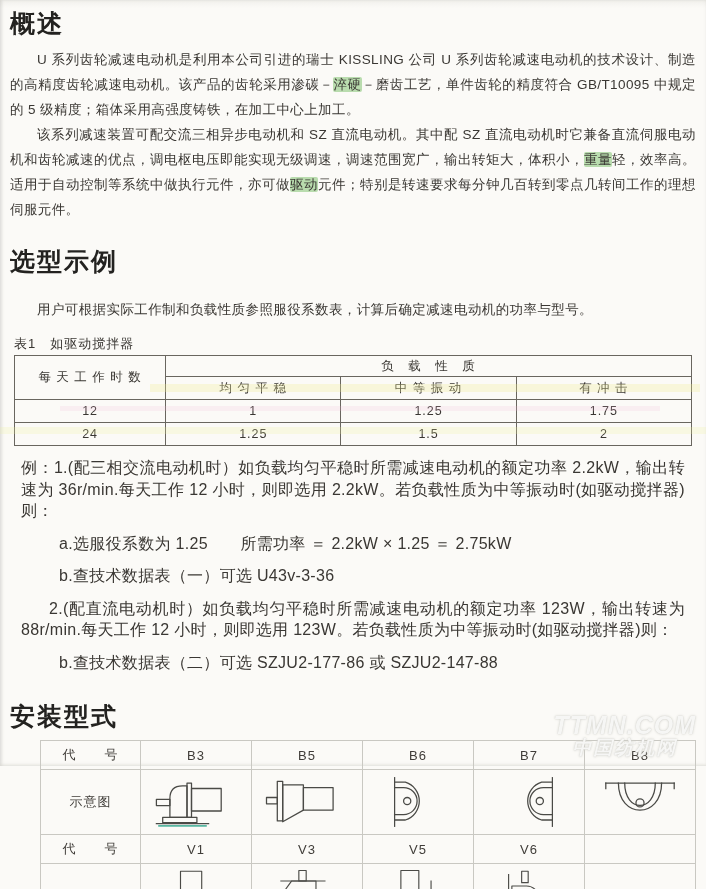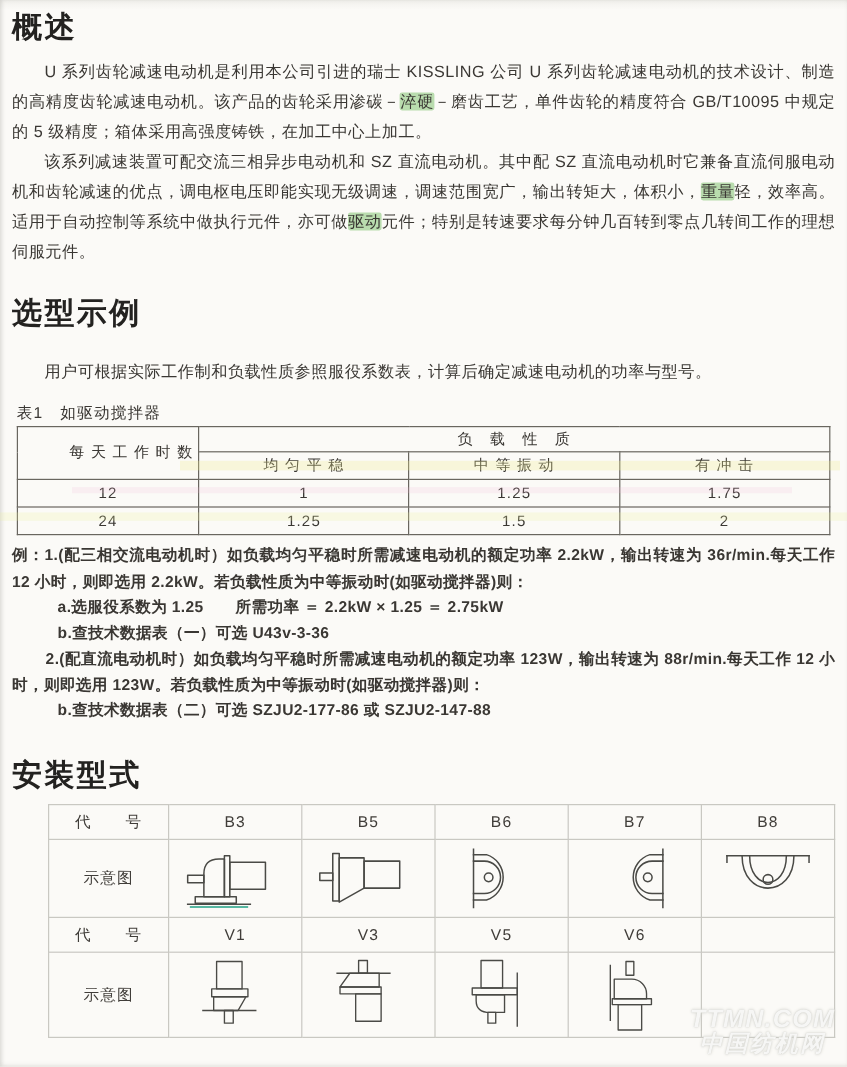--- a/index.html
+++ b/index.html
@@ -2,21 +2,21 @@
 <html><head>
 <meta charset="utf-8">
 <style>
   html,body{margin:0;padding:0;}
   body{
     width:706px;height:889px;overflow:hidden;
     font-family:"Liberation Sans","DejaVu Sans",sans-serif;
     background:#fbfaf7;
   }
   .page{
-    position:relative;width:706px;height:889px;box-sizing:border-box;
+    position:relative;width:706px;height:766px;box-sizing:border-box;
     padding:6px 10px 0 10px;
     background:linear-gradient(180deg,#f1f0ec 0px,#fbfaf7 8px,#fbfaf7 100%);
     box-shadow:inset 2px 0 3px rgba(120,120,115,.18), inset 0 -2px 3px rgba(160,160,150,.12);
     color:#35322e;
   }
   h1.sec{
     font-size:25px;font-weight:700;color:#232220;letter-spacing:2px;
     margin:0;line-height:31px;
   }
   h1.sec.first{margin-top:2px;}
@@ -30,26 +30,26 @@
   p.intro{margin-top:20px;}
   .hl{background:#b9dcae;border-radius:2px;}
   .tbl-caption{font-size:13px;margin:13px 0 2px 4px;color:#3a3733;letter-spacing:1px;}
   table.svc{
     border-collapse:collapse;table-layout:fixed;width:678px;margin-left:4px;
   }
   table.svc td{
     border:1px solid #69665f;text-align:center;vertical-align:middle;
     font-size:12.5px;color:#3a3733;padding:1px 4px;height:20px;letter-spacing:1px;
   }
-  table.svc td.hours{width:21%;text-align:right;}
+  table.svc td.hours{width:21%;}
   table.svc tr.loadhdr td{height:18px;}
   .examples{margin-top:6px;}
   .examples p{
-    font-size:13px;line-height:21.5px;margin:0;color:#3a3733;
-    letter-spacing:.3px;text-align:justify;font-weight:bold;
+    font-size:16px;line-height:21.5px;margin:11px;color:#3a3733;
+    letter-spacing:.3px;text-align:justify;
   }
   .examples p.sub{padding-left:38px;}
   .examples p.cont{text-indent:28px;}
   table.mount{
     border-collapse:collapse;table-layout:fixed;width:656px;margin:8px 0 0 30px;
   }
   table.mount td{
     border:1px solid #c9c8c2;text-align:center;vertical-align:middle;
     font-size:13px;color:#403d39;letter-spacing:1px;
   }
@@ -59,21 +59,21 @@
   table.mount tr.drow2 td{height:68px;}
   table.mount svg{display:block;margin:0 auto;}
   .dg{stroke:#4a4a46;stroke-width:1.4;fill:none;stroke-linejoin:round;stroke-linecap:square;}
   .dg-green{stroke:#2ea68b;stroke-width:2;fill:none;opacity:.8;}
   .watermark{
     position:absolute;right:10px;bottom:8px;text-align:center;
     font-style:italic;font-weight:700;color:rgba(250,250,248,.92);
     text-shadow:0 0 1px #c9c9c3,0 0 3px #d6d6d0;
     line-height:1.05;pointer-events:none;
   }
-  .watermark .w1{font-size:21px;letter-spacing:1px;}
+  .watermark .w1{font-size:25px;letter-spacing:1px;}
   .watermark .w2{font-size:19px;letter-spacing:2px;}
   .streak{position:absolute;pointer-events:none;}
   .streak.s1{left:150px;top:384px;width:550px;height:8px;background:#f1ec8e;opacity:.28;}
   .streak.s2{left:0;top:427px;width:706px;height:7px;background:#ecf09a;opacity:.22;}
   .streak.s3{left:60px;top:406px;width:600px;height:5px;background:#f3b8d8;opacity:.18;}
 </style>
 </head>
 <body>
 
 <div class="page">

